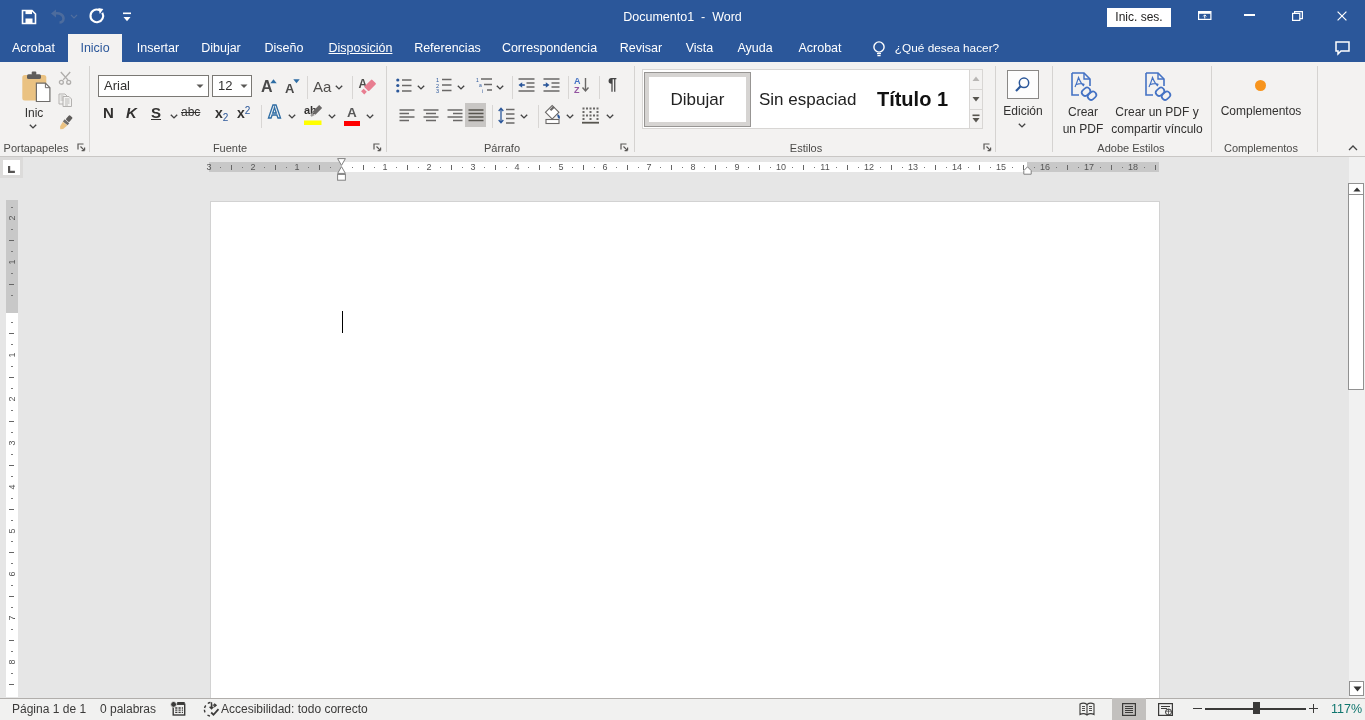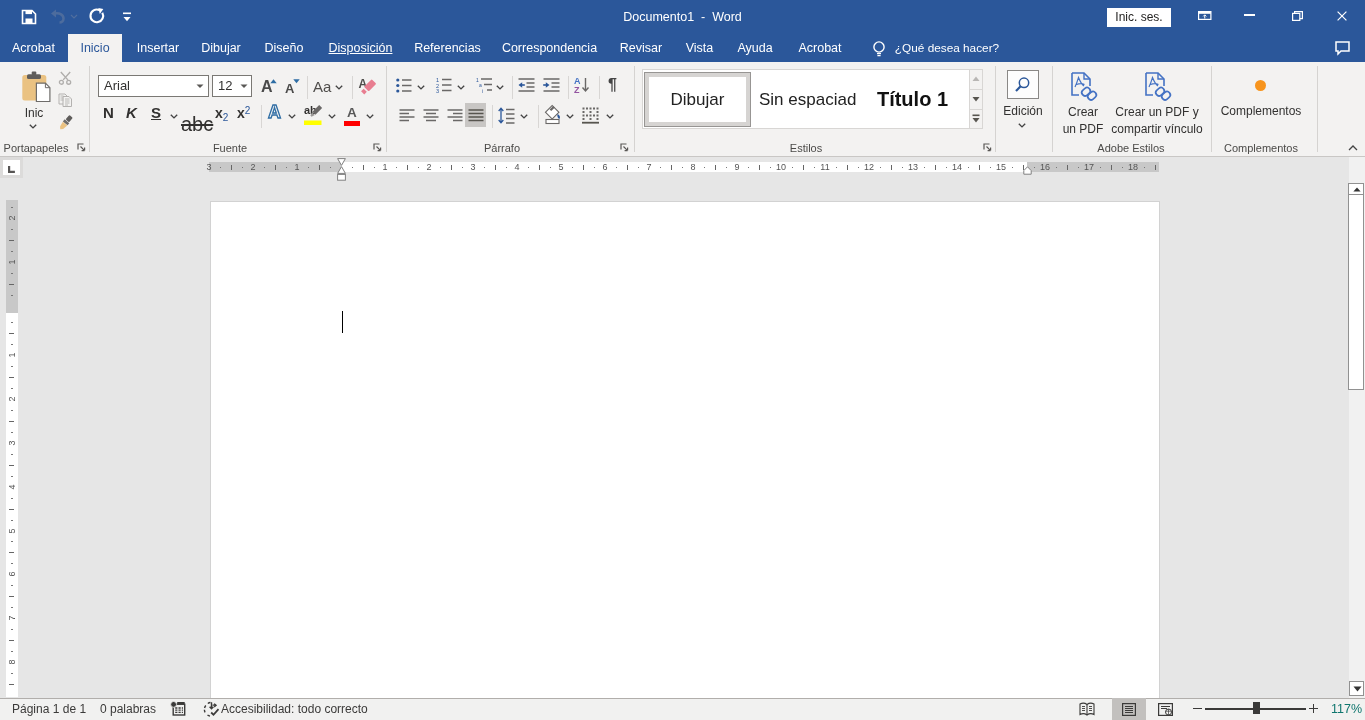--- a/index.html
+++ b/index.html
@@ -157,21 +157,21 @@
     <rect x="1.6" y="8.2" width="3.6" height="4.5" fill="#e87d90"></rect>
   </g>
 </svg>
 
 <div class="abs" style="left:103px;top:104px;font-size:15px;font-weight:bold;color:#323130;">N</div>
 <div class="abs" style="left:126px;top:104px;font-size:15px;font-style:italic;font-weight:bold;color:#323130;">K</div>
 <div class="abs" style="left:151px;top:104px;font-size:15px;font-weight:bold;text-decoration:underline;color:#323130;">S</div>
 <svg class="chev" style="left:170px;top:114px" width="8" height="5" viewBox="0 0 8 5">
     <path d="M0.8 0.8 L4 3.9 L7.2 0.8" fill="none" stroke="#444" stroke-width="1.4"></path>
   </svg>
-<div class="abs" style="left:181px;top:113px;font-size:20px;color:#323130;text-decoration:line-through;">abc</div>
+<div class="abs" style="left:181px;top:105px;font-size:12px;color:#323130;text-decoration:line-through;">abc</div>
 <div class="abs" style="left:215px;top:105px;font-size:14px;font-weight:bold;color:#323130;">x<span style="font-size:10px;color:#2b579a;font-weight:normal;position:relative;top:3px;">2</span></div>
 <div class="abs" style="left:237px;top:105px;font-size:14px;font-weight:bold;color:#323130;">x<span style="font-size:10px;color:#2b579a;font-weight:normal;position:relative;top:-4px;">2</span></div>
 <div class="ssep" style="left:261px;top:105px;height:23px;"></div>
 <div class="abs" style="left:268px;top:102px;font-size:18px;font-weight:bold;color:#f3f2f1;-webkit-text-stroke:1.3px #2e6da4;">A</div>
 <svg class="chev" style="left:288px;top:114px" width="8" height="5" viewBox="0 0 8 5">
     <path d="M0.8 0.8 L4 3.9 L7.2 0.8" fill="none" stroke="#444" stroke-width="1.4"></path>
   </svg>
 <svg class="abs" style="left:303px;top:104px" width="21" height="22" viewBox="0 0 21 22">
   <text x="1" y="10" font-size="11" font-weight="bold" fill="#323130" font-family="Liberation Sans">ab</text>
   <g transform="rotate(45 13 7)">

